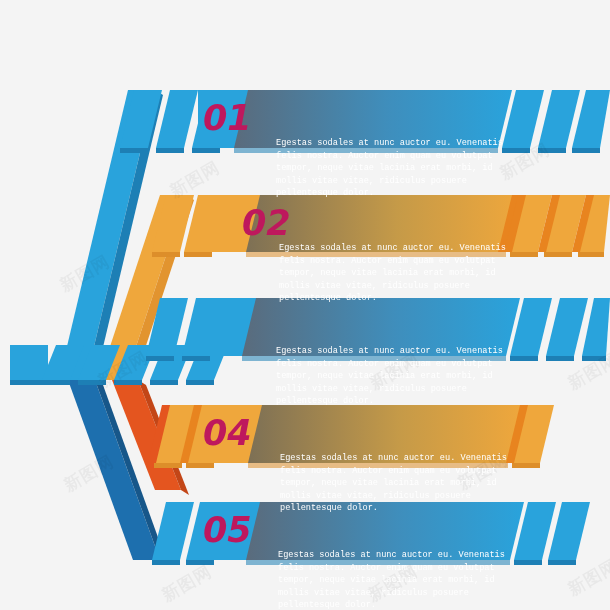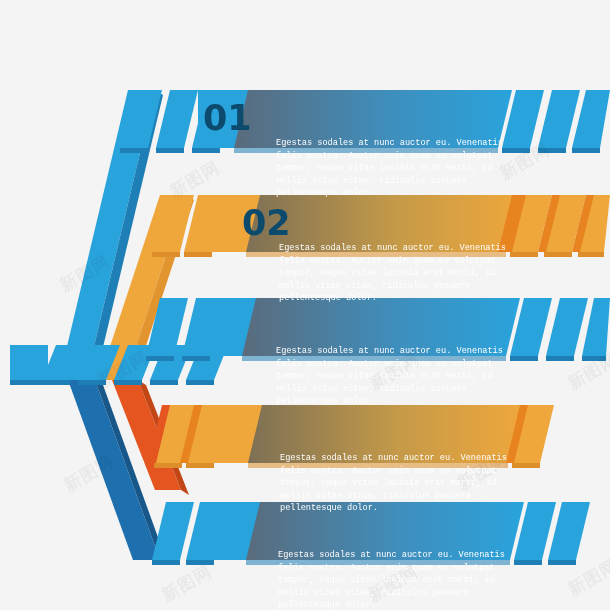--- a/index.html
+++ b/index.html
@@ -31,26 +31,27 @@
     color:#ffffff;
     font-family:Liberation Mono, monospace;
     font-size:8.6px;
     line-height:12.6px;
     width:232px;
     letter-spacing:0px;
     margin-top:38px;
   }
   .rownum{
     position:absolute;
-    color:#0c4a6e;
+    color:#be185d;
     font-family:"DejaVu Sans", sans-serif;
     font-weight:700;
     font-size:35px;
     letter-spacing:0px;
     line-height:35px;
+    font-style:italic;
   }
 </style>
 </head>
 <body>
 
 <div id="stage">
 
   <svg id="art" viewBox="0 0 610 610">
     <defs>
       <linearGradient id="gradBlue" x1="0" y1="0" x2="1" y2="0">
@@ -207,20 +208,22 @@
   <div class="wm" style="left:566px;top:360px;">新图网</div>
   <div class="wm" style="left:58px;top:262px;">新图网</div>
   <div class="wm" style="left:160px;top:572px;">新图网</div>
   <div class="wm" style="left:366px;top:572px;">新图网</div>
   <div class="wm" style="left:566px;top:566px;">新图网</div>
   <div class="wm" style="left:456px;top:460px;">新图网</div>
   <div class="wm" style="left:62px;top:462px;">新图网</div>
 
   <div class="rownum" style="left:203px;top:101px;">01</div>
   <div class="rownum" style="left:199px;top:206px;margin-left:43px;">02</div>
+  <div class="rownum" style="left:203px;top:416px;">04</div>
+  <div class="rownum" style="left:203px;top:513px;">05</div>
 
   <div class="rowtext" style="left:276px;top:99px;">Egestas sodales at nunc auctor eu. Venenatis felis nostra. Auctor enim quam eu volutpat tempor, neque vitae lacinia erat morbi, id mollis vitae vitae, ridiculus posuere pellentesque dolor.</div>
   <div class="rowtext" style="left:279px;top:204px;">Egestas sodales at nunc auctor eu. Venenatis felis nostra. Auctor enim quam eu volutpat tempor, neque vitae lacinia erat morbi, id mollis vitae vitae, ridiculus posuere pellentesque dolor.</div>
   <div class="rowtext" style="left:276px;top:307px;">Egestas sodales at nunc auctor eu. Venenatis felis nostra. Auctor enim quam eu volutpat tempor, neque vitae lacinia erat morbi, id mollis vitae vitae, ridiculus posuere pellentesque dolor.</div>
   <div class="rowtext" style="left:280px;top:414px;">Egestas sodales at nunc auctor eu. Venenatis felis nostra. Auctor enim quam eu volutpat tempor, neque vitae lacinia erat morbi, id mollis vitae vitae, ridiculus posuere pellentesque dolor.</div>
   <div class="rowtext" style="left:278px;top:511px;">Egestas sodales at nunc auctor eu. Venenatis felis nostra. Auctor enim quam eu volutpat tempor, neque vitae lacinia erat morbi, id mollis vitae vitae, ridiculus posuere pellentesque dolor.</div>
 
 </div>
 
 </body></html>

